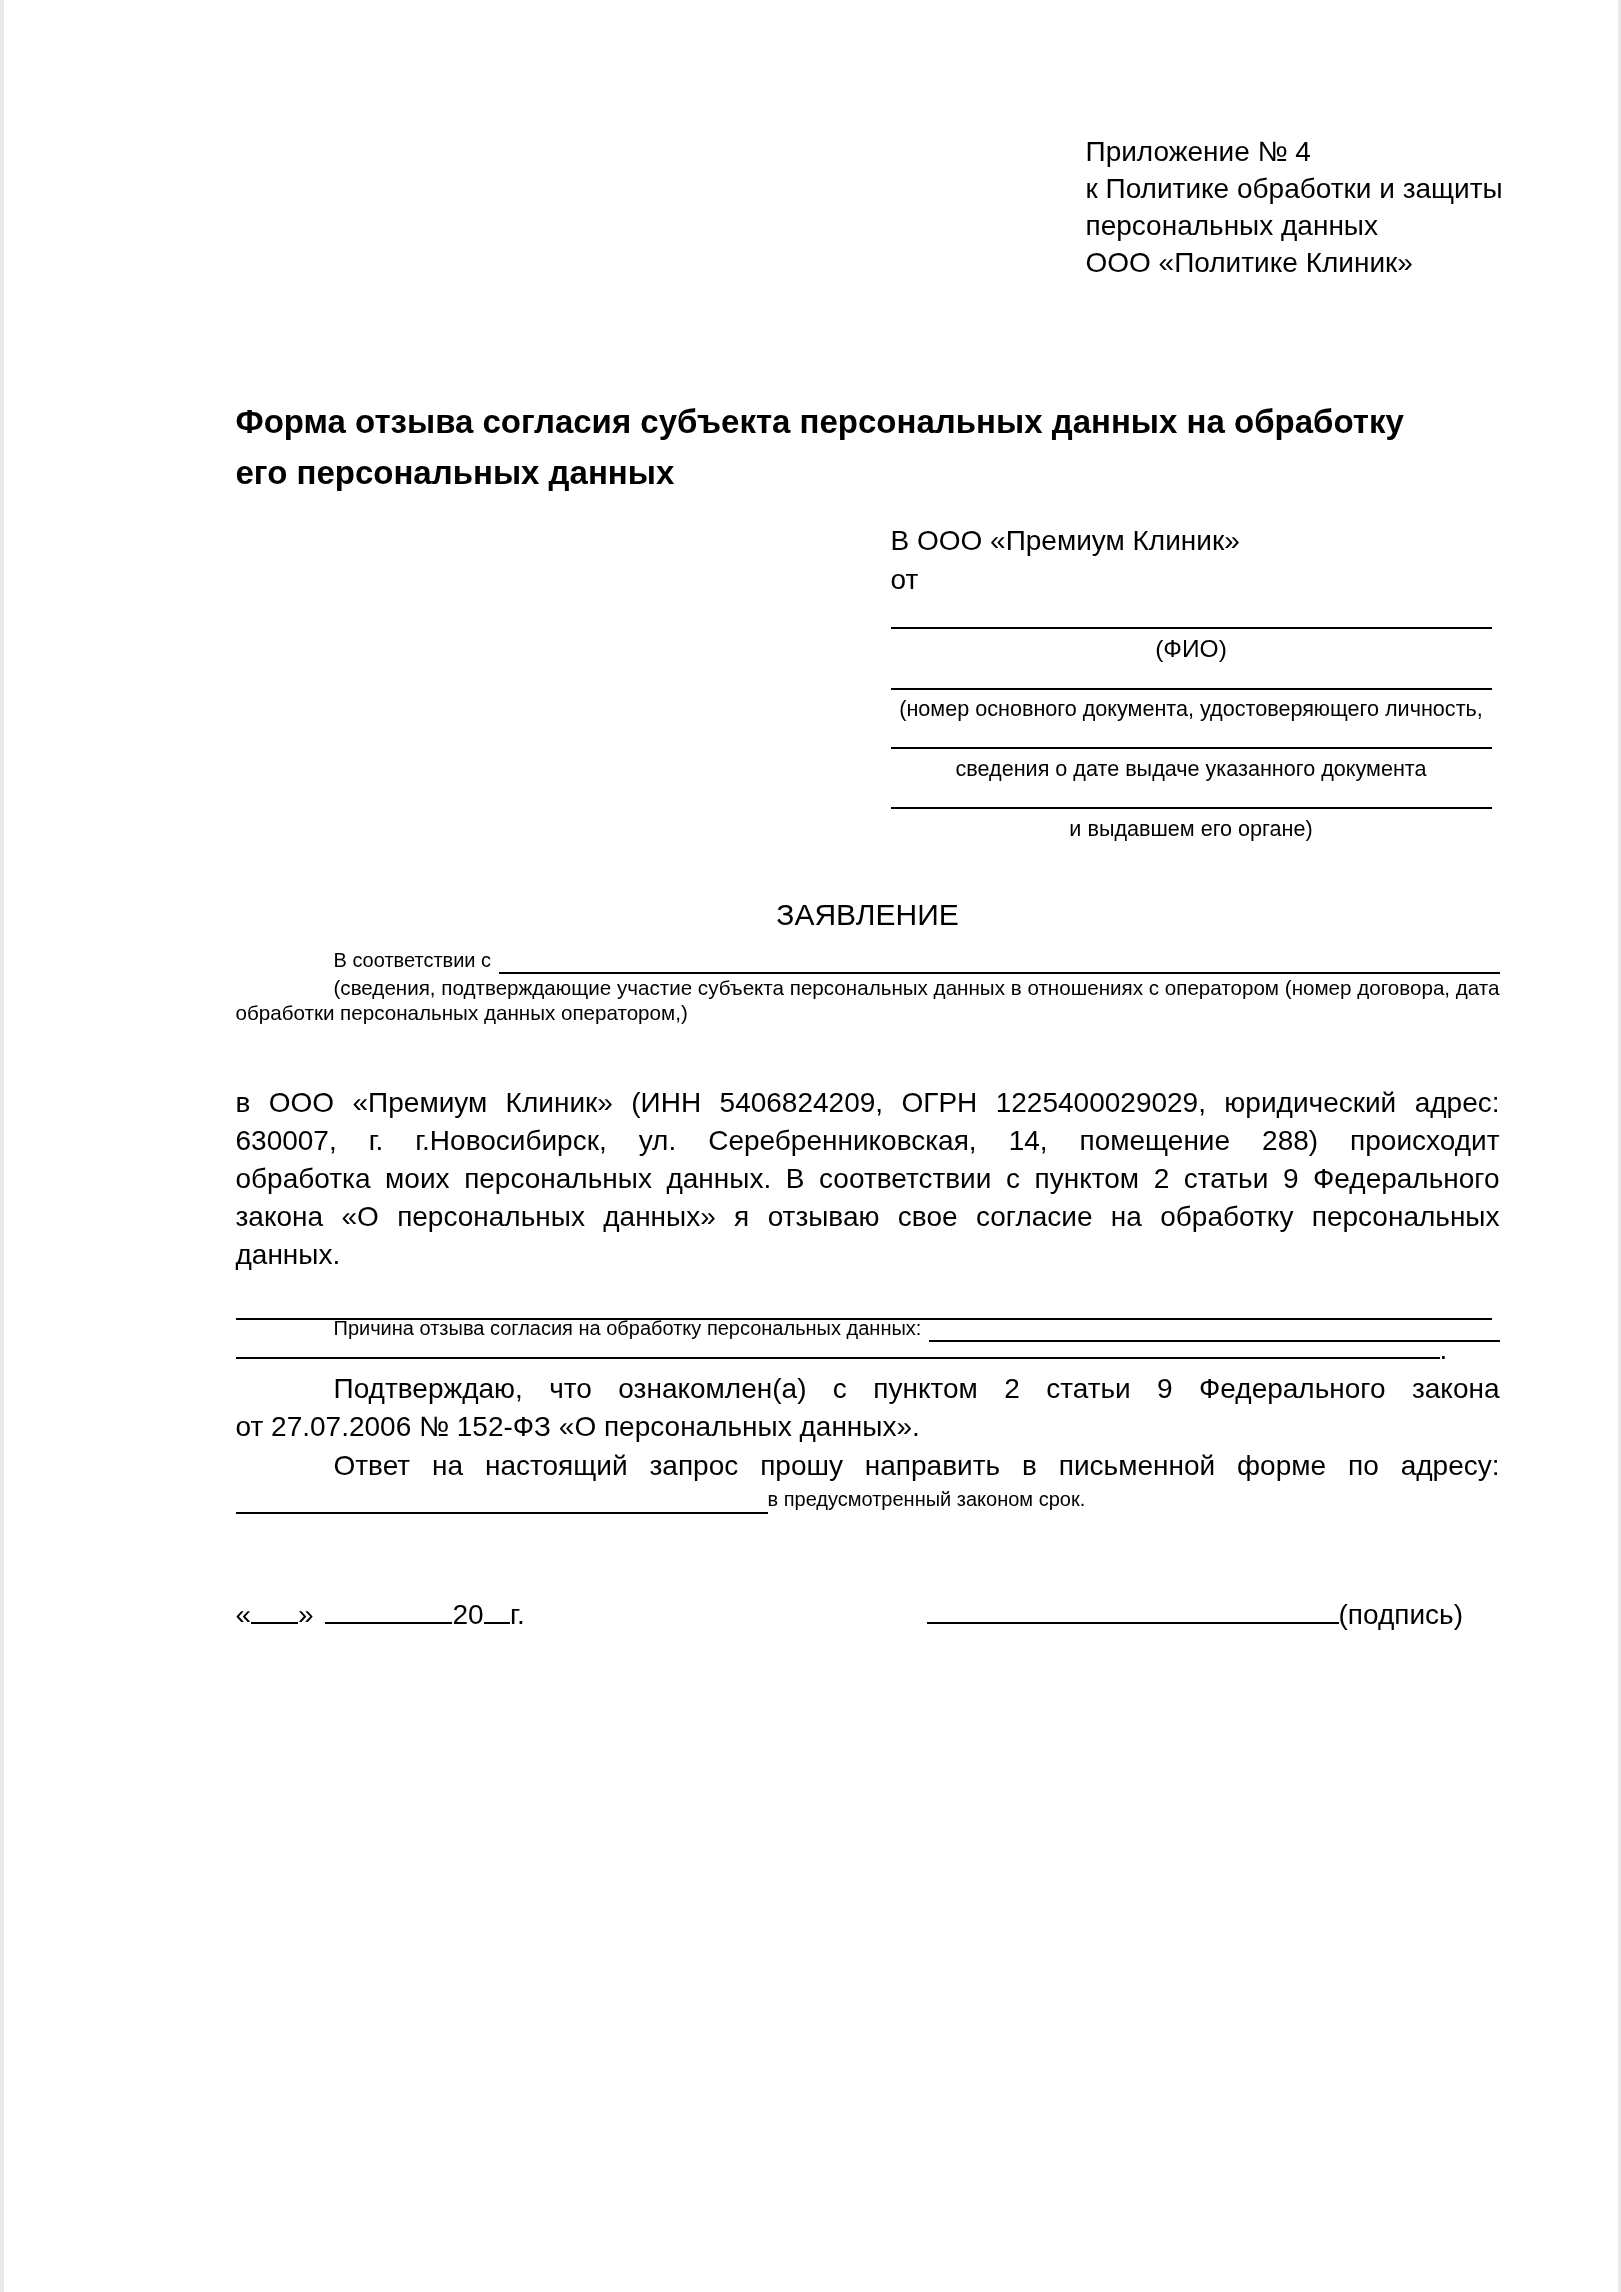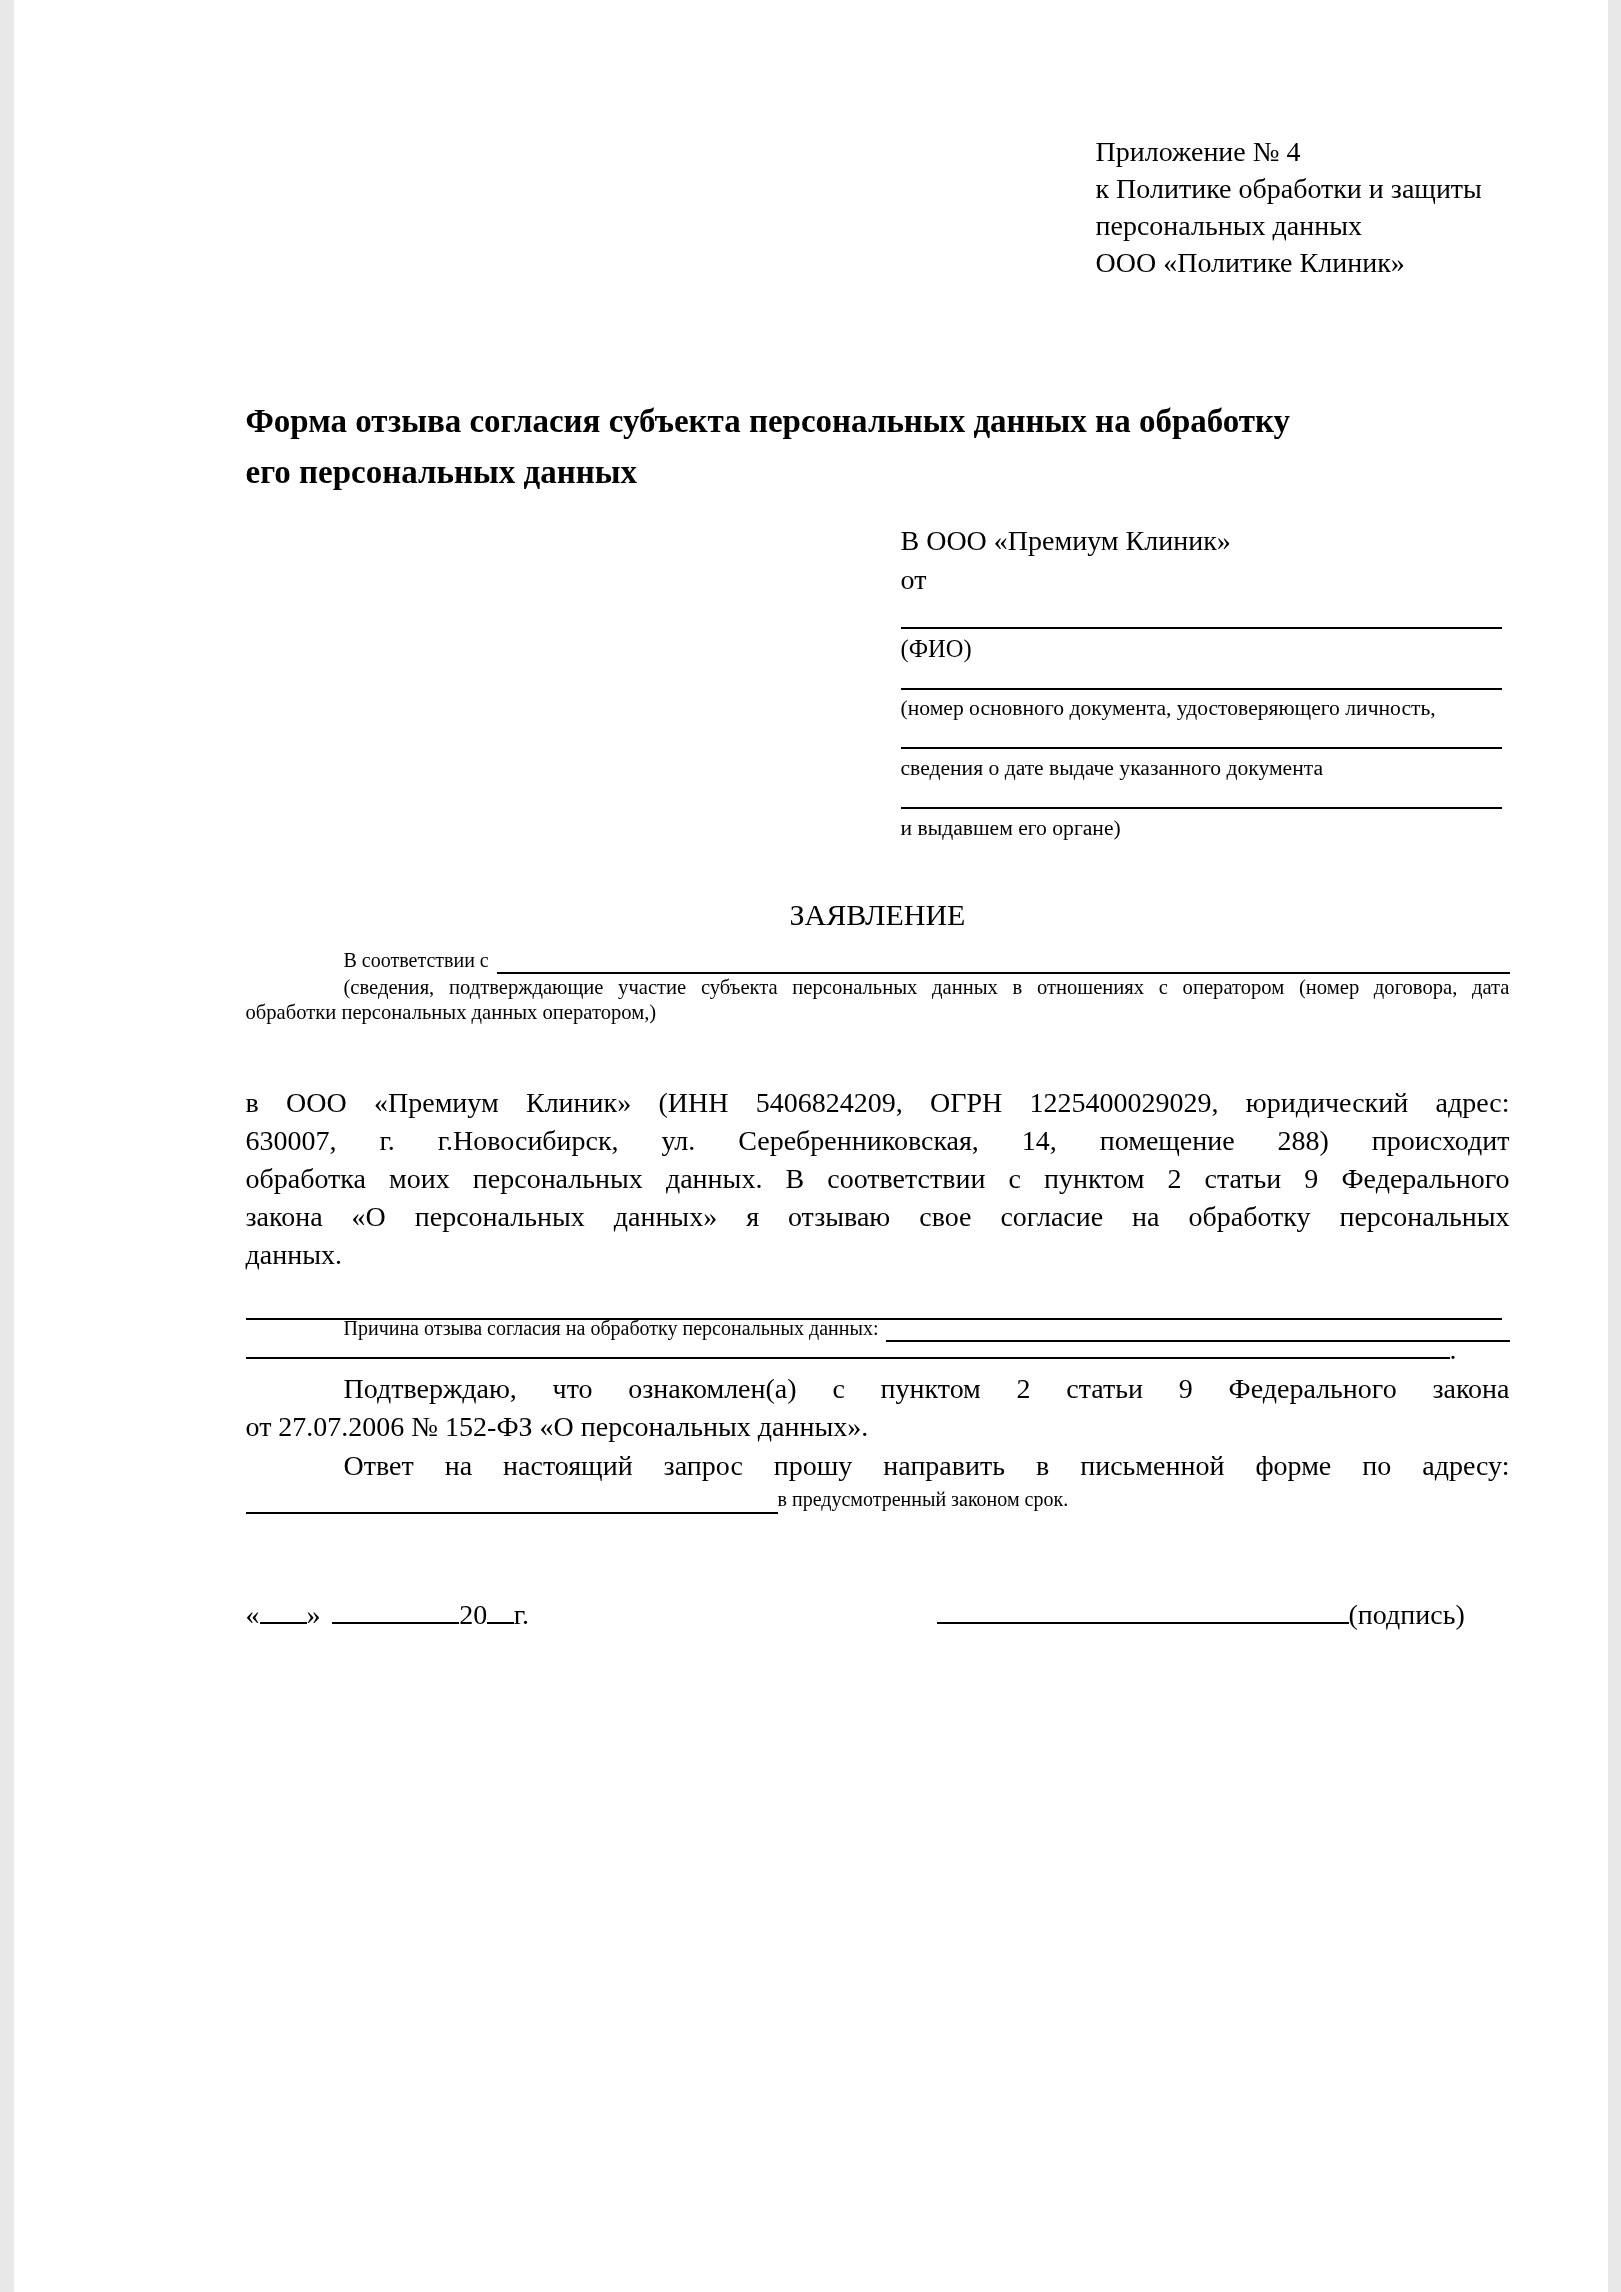--- a/index.html
+++ b/index.html
@@ -2,40 +2,41 @@
 <html><head>
 <meta charset="utf-8">
 <style>
   html,body{margin:0;padding:0;background:#e8e8e8;}
   .page{
     position:relative;
     width:1594px;height:2293px;
     margin:0 auto;
     background:#ffffff;
     color:#000;
-    font-family:Liberation Serif, serif;
+    font-family:Liberation Sans, sans-serif;
     overflow:hidden;
+    padding-left:20px;
   }
   
   .appendix{
     position:absolute;left:1082px;top:133px;
     font-size:28px;line-height:37px;white-space:nowrap;
   }
   
   .title{
     position:absolute;left:232px;top:396px;width:1264px;
     text-align:left;font-weight:bold;
     font-size:33px;line-height:51px;
   }
   
   .recipient{position:absolute;left:887px;top:525px;width:601px;font-size:28px;}
   .recipient .r-to{position:absolute;left:0;top:0;white-space:nowrap;}
   .recipient .r-from{position:absolute;left:0;top:39px;}
   .recipient .hr{position:absolute;left:0;width:100%;border-top:2.9px solid #000;height:0;}
-  .recipient .cap{position:absolute;left:0;width:100%;text-align:left;}
+  .recipient .cap{position:absolute;left:0;width:100%;text-align:center;}
   .cap-fio{top:110px;font-size:24.5px;}
   .cap-sm{font-size:21.6px;}
   .hr1{top:102px;} .hr2{top:163px;} .hr3{top:222px;} .hr4{top:282px;}
   .cap2{top:171px;} .cap3{top:231px;} .cap4{top:291px;}
   
   .col{position:absolute;left:232px;width:1264px;}
   .statement{top:898px;text-align:center;font-size:30px;}
   .line{font-size:28px;line-height:38px;}
   .just{text-align:justify;text-align-last:justify;}
   .indent{text-indent:98px;}

